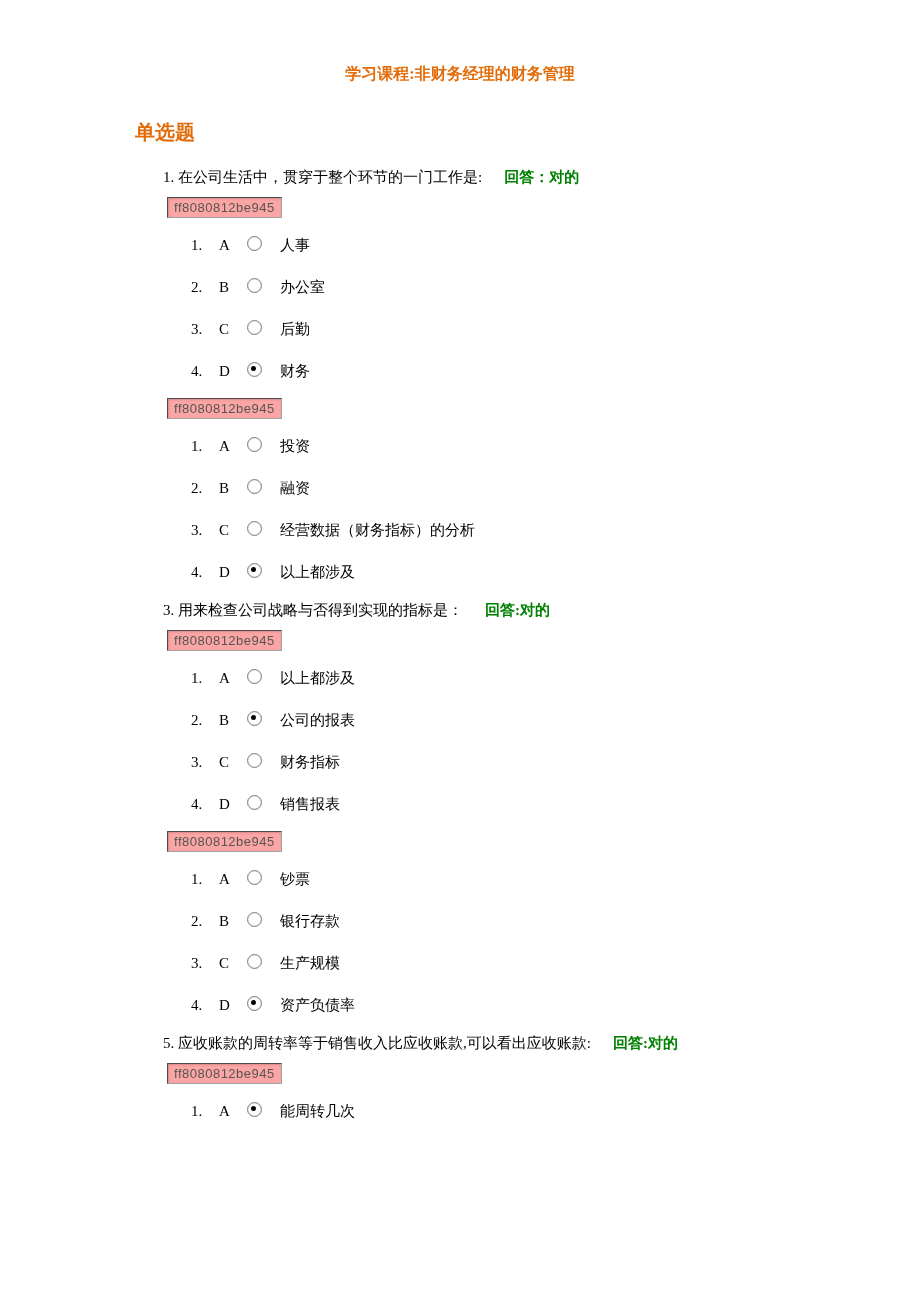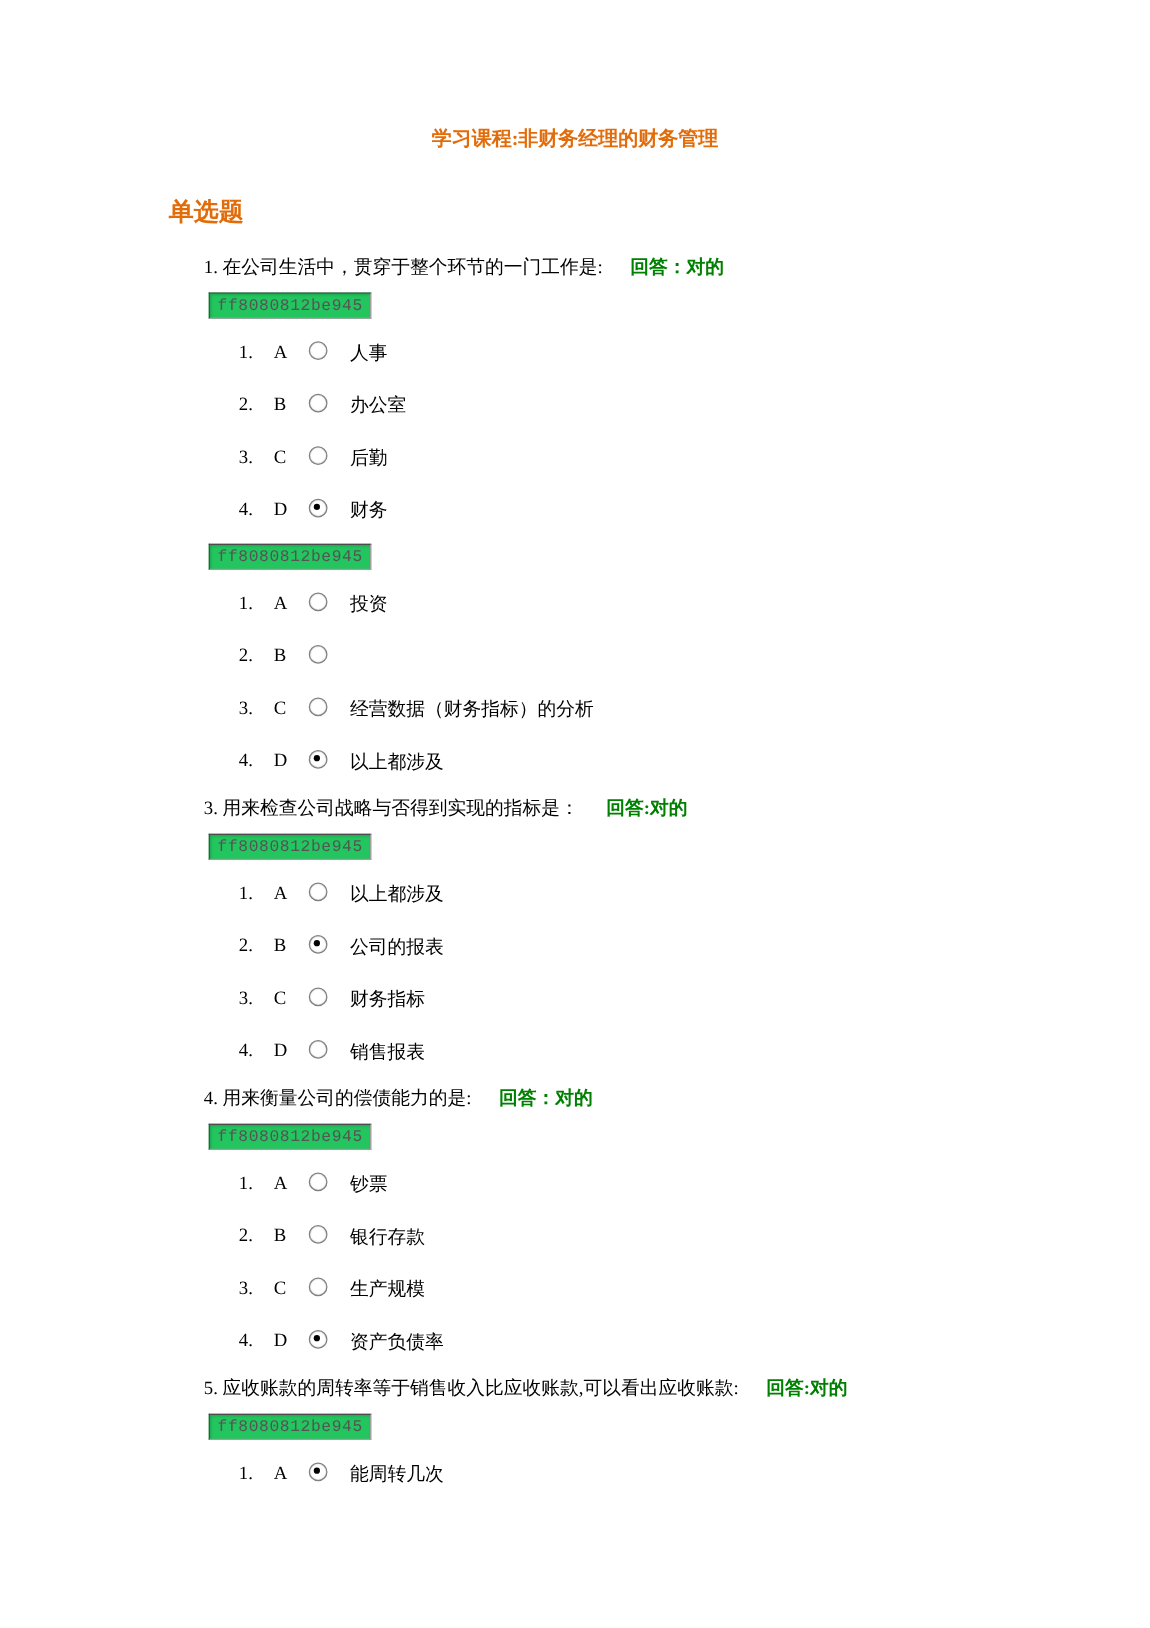--- a/index.html
+++ b/index.html
@@ -5,21 +5,21 @@
   body {
     background: #fff;
     font-family: "SimSun", "宋体", serif;
     font-size: 15px;
     color: #000;
     margin: 0;
     padding: 0;
     width: 920px;
   }
   .page {
-    padding: 101px 135px 40px 135px;
+    padding: 64px 135px 40px 135px;
   }
   .course-title {
     color: #e36c0a;
     font-weight: bold;
     font-size: 16px;
     text-align: center;
     margin-bottom: 34px;
     font-family: "SimSun", "宋体", serif;
   }
   .section-title {
@@ -37,23 +37,23 @@
     margin-bottom: 4px;
   }
   .answer-label {
     color: #008000;
     font-weight: bold;
     margin-left: 22px;
   }
   .id-box {
     display: inline-block;
     border: 1px inset #a0a0a0;
-    background: #22c55e;
+    background: #fca5a5;
     color: #555;
-    font-family: Liberation Mono, monospace;
+    font-family: Liberation Sans, sans-serif;
     font-size: 13px;
     padding: 2px 6px;
     margin: 2px 0 6px 4px;
     letter-spacing: 0.5px;
     box-shadow: inset 1px 1px 2px rgba(0,0,0,0.15);
   }
   .options {
     margin: 0;
     padding: 0 0 0 28px;
   }
@@ -144,20 +144,21 @@
           <div class="option-row">
             <span class="opt-num">1.</span>
             <span class="opt-letter">A</span>
             <span class="radio"></span>
             <span class="opt-label">投资</span>
           </div>
           <div class="option-row">
             <span class="opt-num">2.</span>
             <span class="opt-letter">B</span>
             <span class="radio"></span>
+            <span class="opt-label">融资</span>
           </div>
           <div class="option-row">
             <span class="opt-num">3.</span>
             <span class="opt-letter">C</span>
             <span class="radio"></span>
             <span class="opt-label">经营数据（财务指标）的分析</span>
           </div>
           <div class="option-row">
             <span class="opt-num">4.</span>
             <span class="opt-letter">D</span>
@@ -190,21 +191,20 @@
           </div>
           <div class="option-row">
             <span class="opt-num">4.</span>
             <span class="opt-letter">D</span>
             <span class="radio"></span>
             <span class="opt-label">销售报表</span>
           </div>
         </div>
       </div>
       <div class="question">
-        <div class="q-text"><span>4. </span><span>用来衡量公司的偿债能力的是:</span><span class="answer-label">回答：对的</span></div>
         <div><span class="id-box">ff8080812be945</span></div>
         <div class="options">
           <div class="option-row">
             <span class="opt-num">1.</span>
             <span class="opt-letter">A</span>
             <span class="radio"></span>
             <span class="opt-label">钞票</span>
           </div>
           <div class="option-row">
             <span class="opt-num">2.</span>

